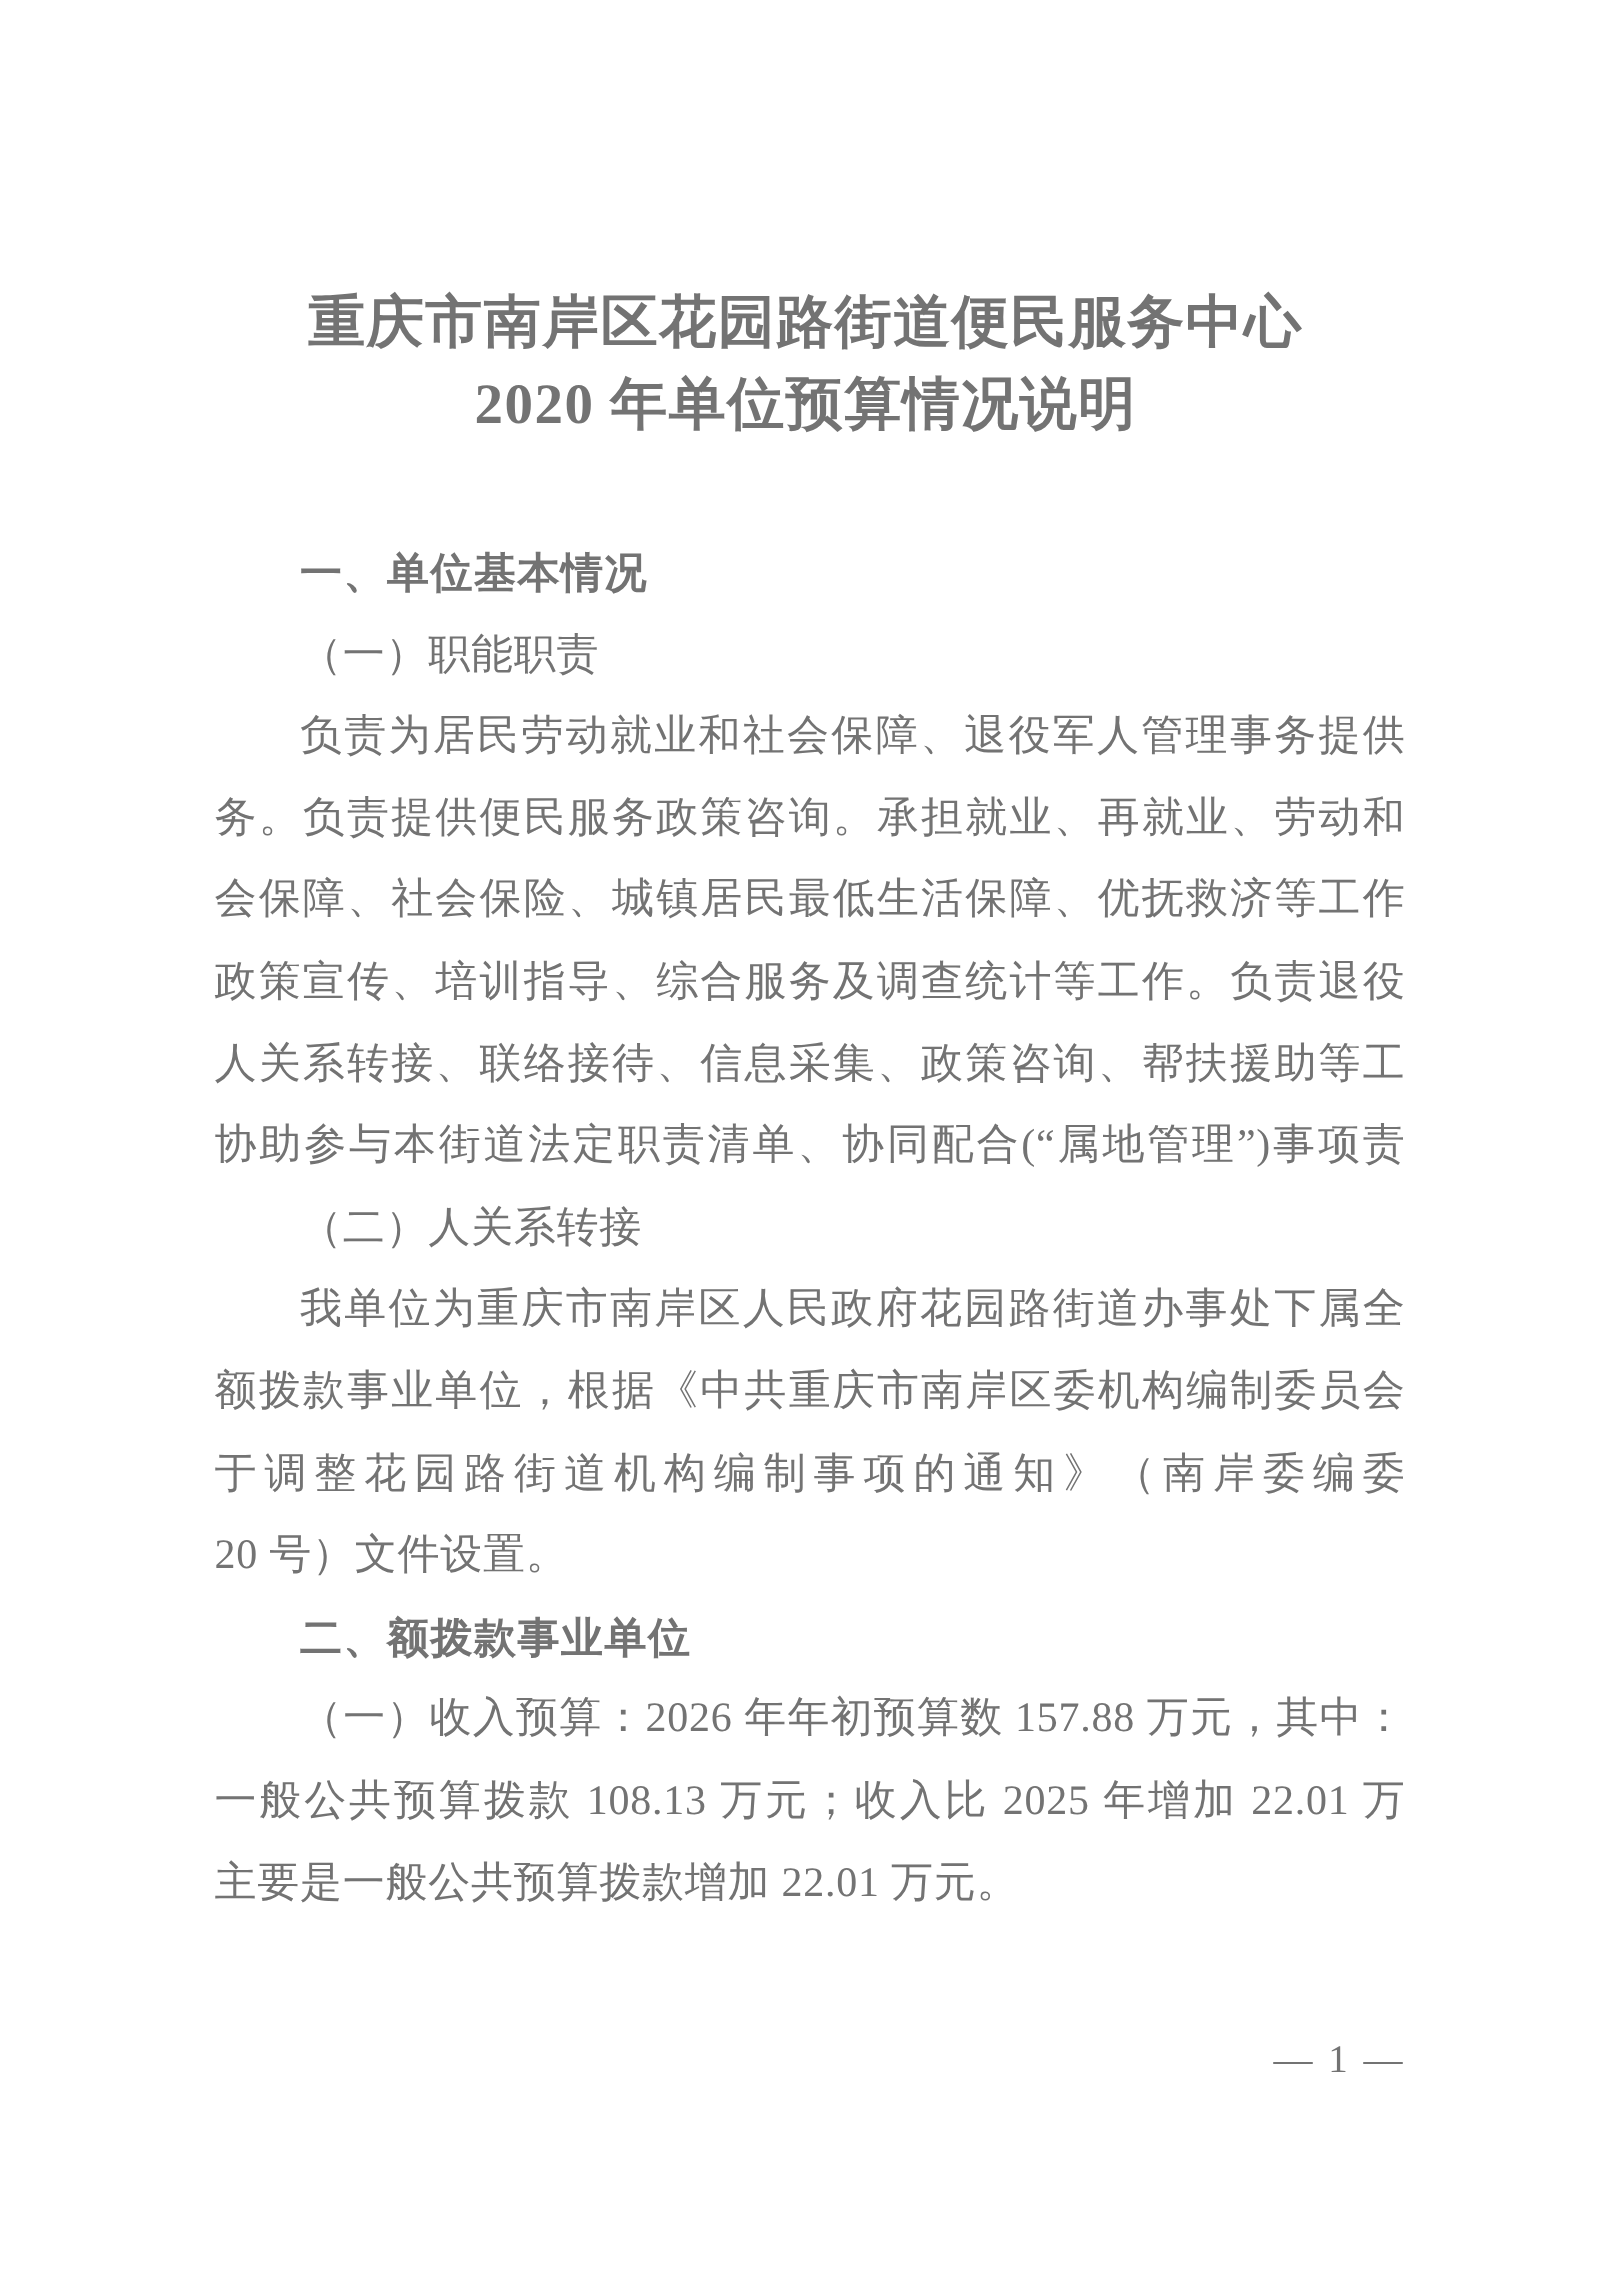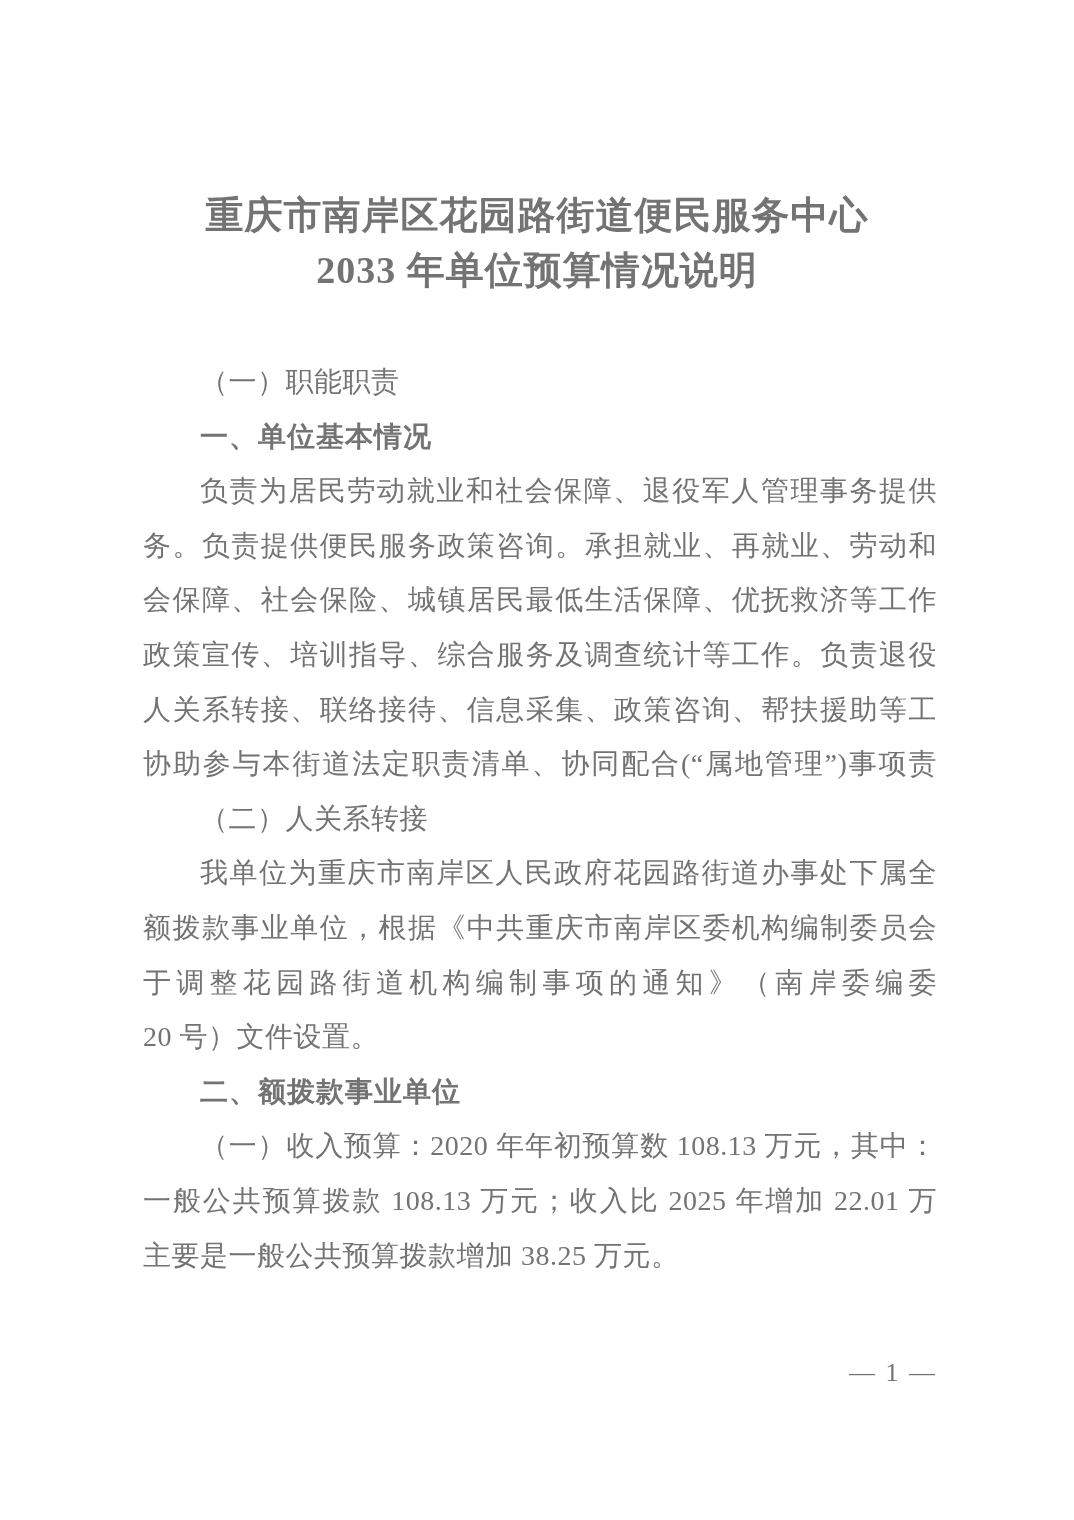--- a/index.html
+++ b/index.html
@@ -66,45 +66,45 @@
     font-family: "Liberation Serif", serif;
     letter-spacing: 2px;
   }
 </style>
 </head>
 <body>
 
 <div class="page">
 
   <h1 class="title title-1">重庆市南岸区花园路街道便民服务中心</h1>
-  <h1 class="title title-2">2033 年单位预算情况说明</h1>
+  <h1 class="title title-2">2020 年单位预算情况说明</h1>
 
   <div class="content">
 
+    <div class="line hd indent">一、单位基本情况</div>
+
     <div class="line indent">（一）职能职责</div>
-
-    <div class="line hd indent">一、单位基本情况</div>
 
     <div class="line full indent">负责为居民劳动就业和社会保障、退役军人管理事务提供服</div>
     <div class="line full">务。负责提供便民服务政策咨询。承担就业、再就业、劳动和社</div>
     <div class="line full">会保障、社会保险、城镇居民最低生活保障、优抚救济等工作的</div>
     <div class="line full">政策宣传、培训指导、综合服务及调查统计等工作。负责退役军</div>
     <div class="line full">人关系转接、联络接待、信息采集、政策咨询、帮扶援助等工作。</div>
     <div class="line full">协助参与本街道法定职责清单、协同配合(“属地管理”)事项责</div>
 
     <div class="line indent">（二）人关系转接</div>
 
     <div class="line full indent">我单位为重庆市南岸区人民政府花园路街道办事处下属全</div>
     <div class="line full">额拨款事业单位，根据《中共重庆市南岸区委机构编制委员会关</div>
     <div class="line full">于调整花园路街道机构编制事项的通知》（南岸委编委〔2024〕</div>
     <div class="line">20 号）文件设置。</div>
 
     <div class="line hd indent">二、额拨款事业单位</div>
 
-    <div class="line full indent">（一）收入预算：2020 年年初预算数 108.13 万元，其中：</div>
+    <div class="line full indent">（一）收入预算：2026 年年初预算数 157.88 万元，其中：</div>
     <div class="line full">一般公共预算拨款 108.13 万元；收入比 2025 年增加 22.01 万元，</div>
-    <div class="line">主要是一般公共预算拨款增加 38.25 万元。</div>
+    <div class="line">主要是一般公共预算拨款增加 22.01 万元。</div>
 
   </div>
 
   <div class="footer">— 1 —</div>
 
 </div>
 
 </body></html>

